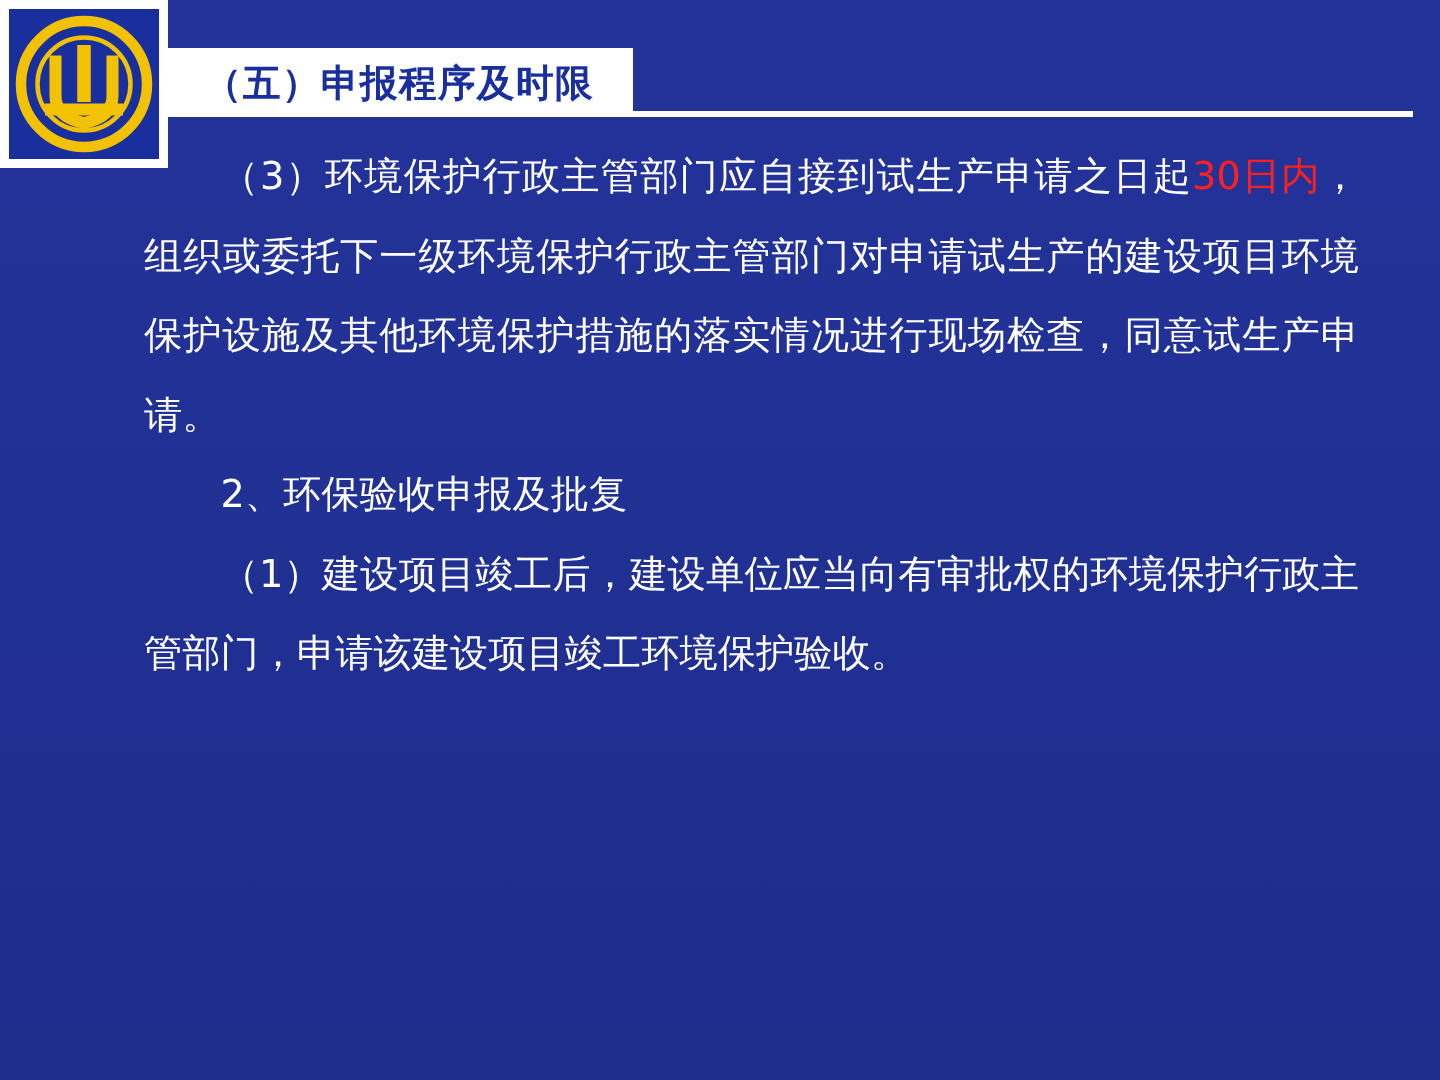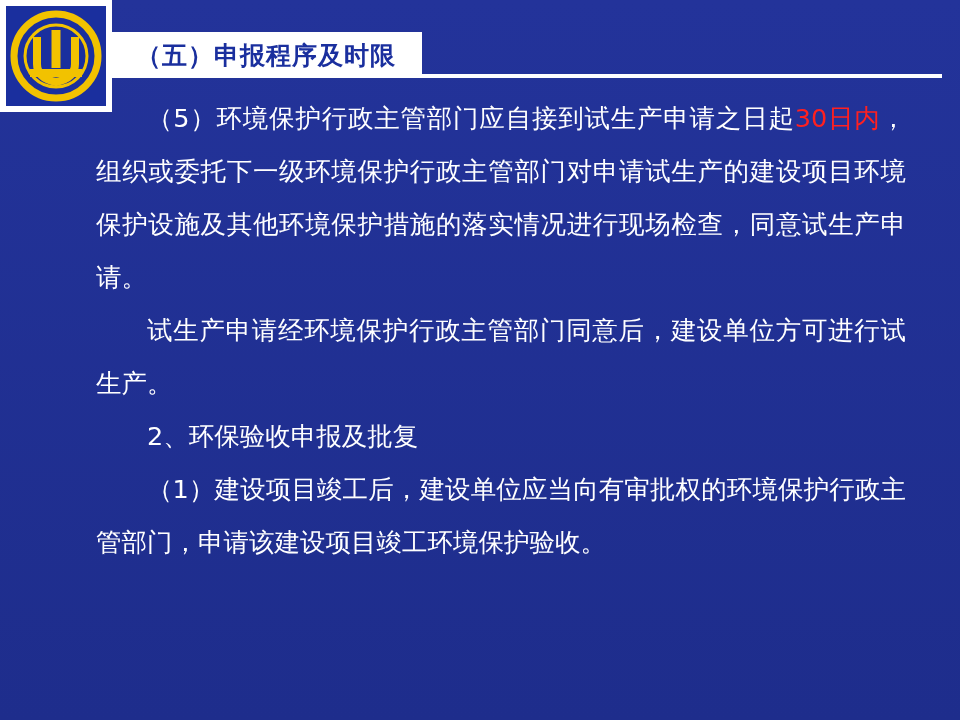--- a/index.html
+++ b/index.html
@@ -106,20 +106,19 @@
 
   <div class="title-bar">
     <div class="title-plate">
       <span>（五）申报程序及时限</span>
     </div>
     <div class="title-rule"></div>
   </div>
 
   <div class="content">
     <p class="para">
-      <span>（5）环境保护行政主管部门应自接到试生产申请之日起</span><span class="hl">30日内</span><span>，组织或委托下一级环境保护行政主管部门对申请试生产的建设项目环境保护设施及其他环境保护措施的落实情况进行现场检查，同意试生产申请。</span>
+      <span>（3）环境保护行政主管部门应自接到试生产申请之日起</span><span class="hl">30日内</span><span>，组织或委托下一级环境保护行政主管部门对申请试生产的建设项目环境保护设施及其他环境保护措施的落实情况进行现场检查，同意试生产申请。</span>
     </p>
-    <p class="para">试生产申请经环境保护行政主管部门同意后，建设单位方可进行试生产。</p>
     <p class="para">2、环保验收申报及批复</p>
     <p class="para">（1）建设项目竣工后，建设单位应当向有审批权的环境保护行政主管部门，申请该建设项目竣工环境保护验收。</p>
   </div>
 
 </div>
 
 </body></html>

